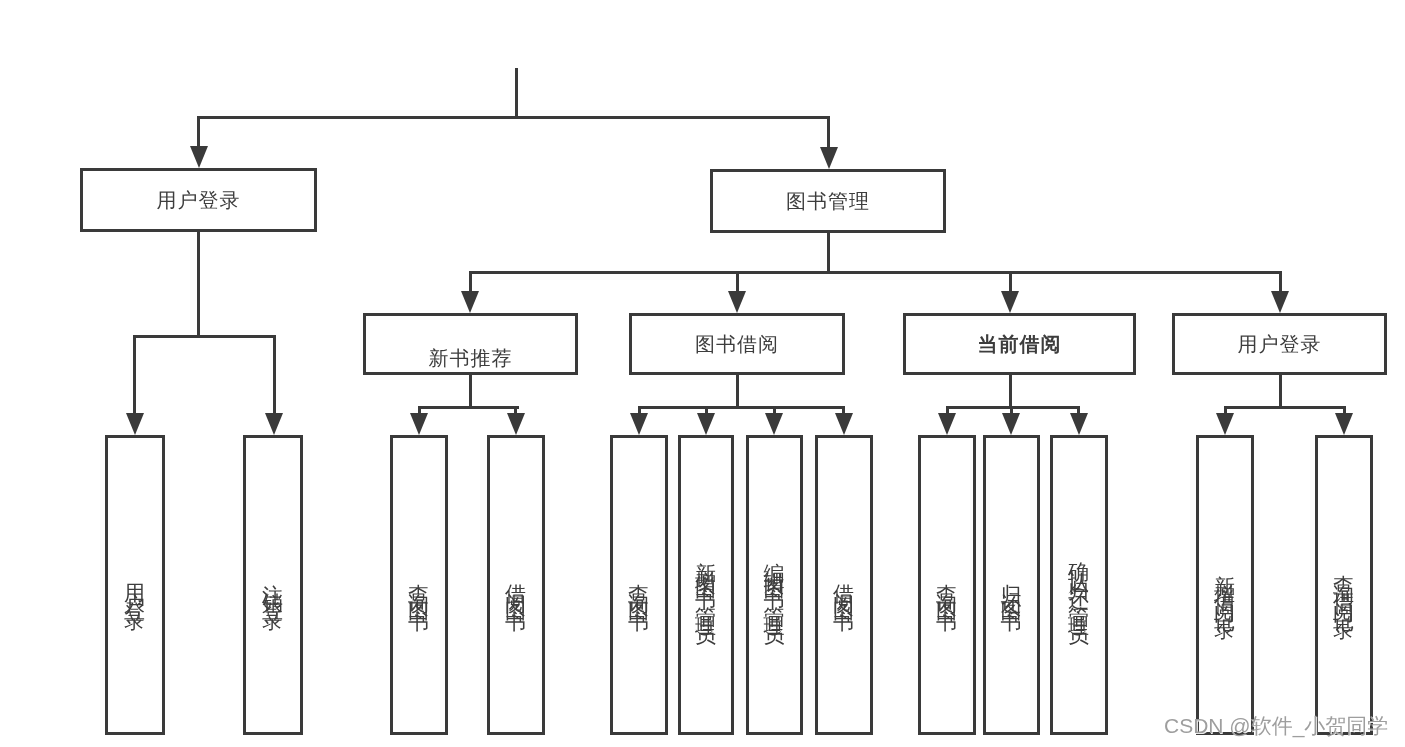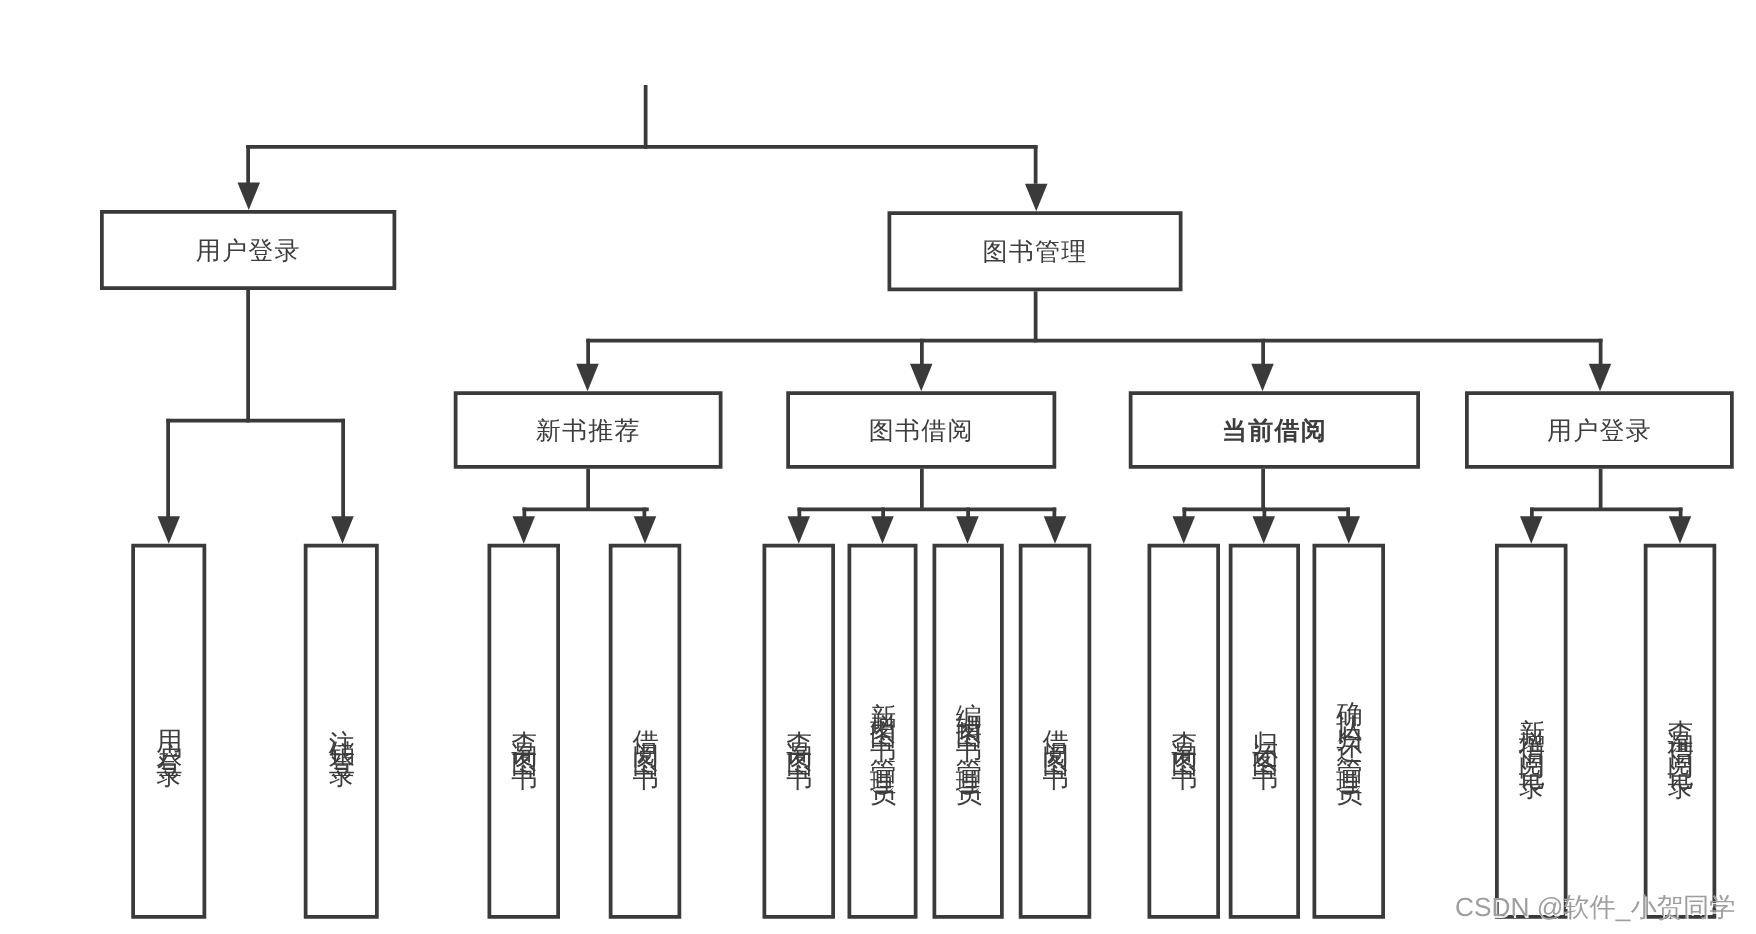--- a/index.html
+++ b/index.html
@@ -49,21 +49,21 @@
 
 
   <div class="box h" style="left:80px;top:168px;width:237px;height:64px;">
     <span>用户登录</span>
   </div>
 
   <div class="box h" style="left:710px;top:169px;width:236px;height:64px;">
     <span>图书管理</span>
   </div>
 
-  <div class="box h" style="left:363px;top:313px;width:215px;height:62px;">
+  <div class="box h" style="left:363px;top:313px;width:215px;height:62px;align-items:flex-end;">
     <span>新书推荐</span>
   </div>
 
   <div class="box h" style="left:629px;top:313px;width:216px;height:62px;">
     <span>图书借阅</span>
   </div>
 
   <div class="box h" style="left:903px;top:313px;width:233px;height:62px;font-weight:bold;">
     <span>当前借阅</span>
   </div>

